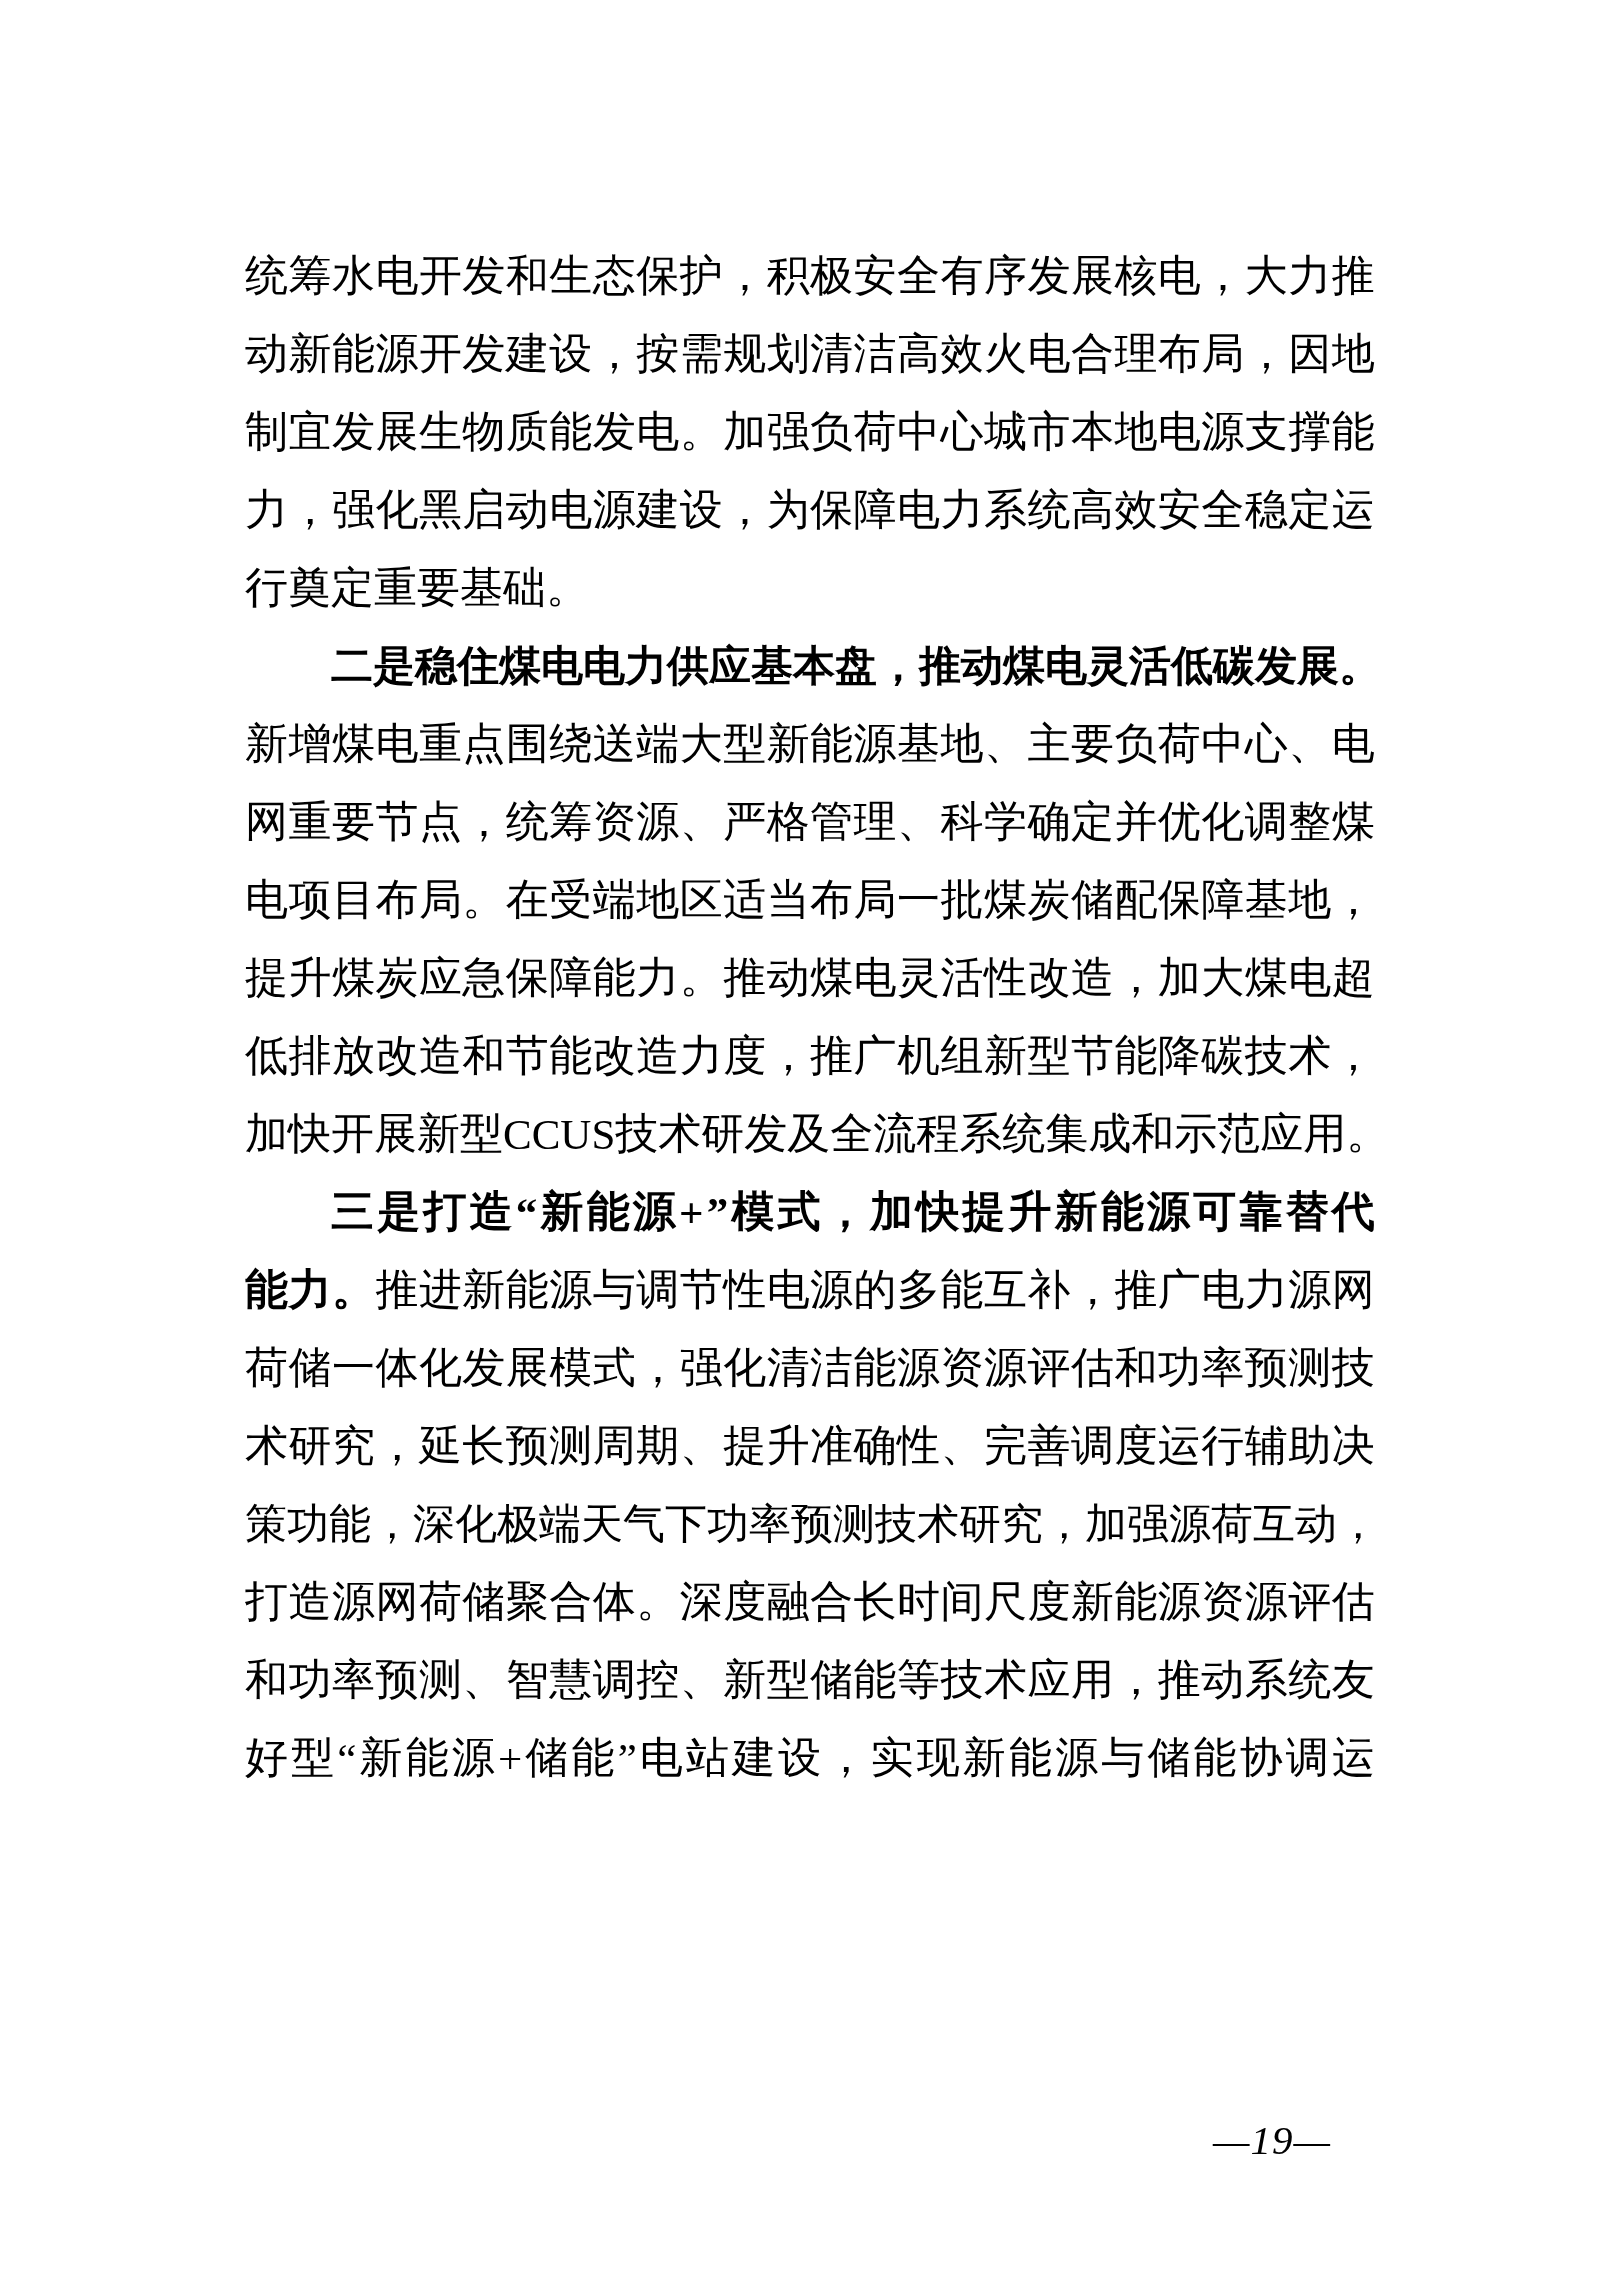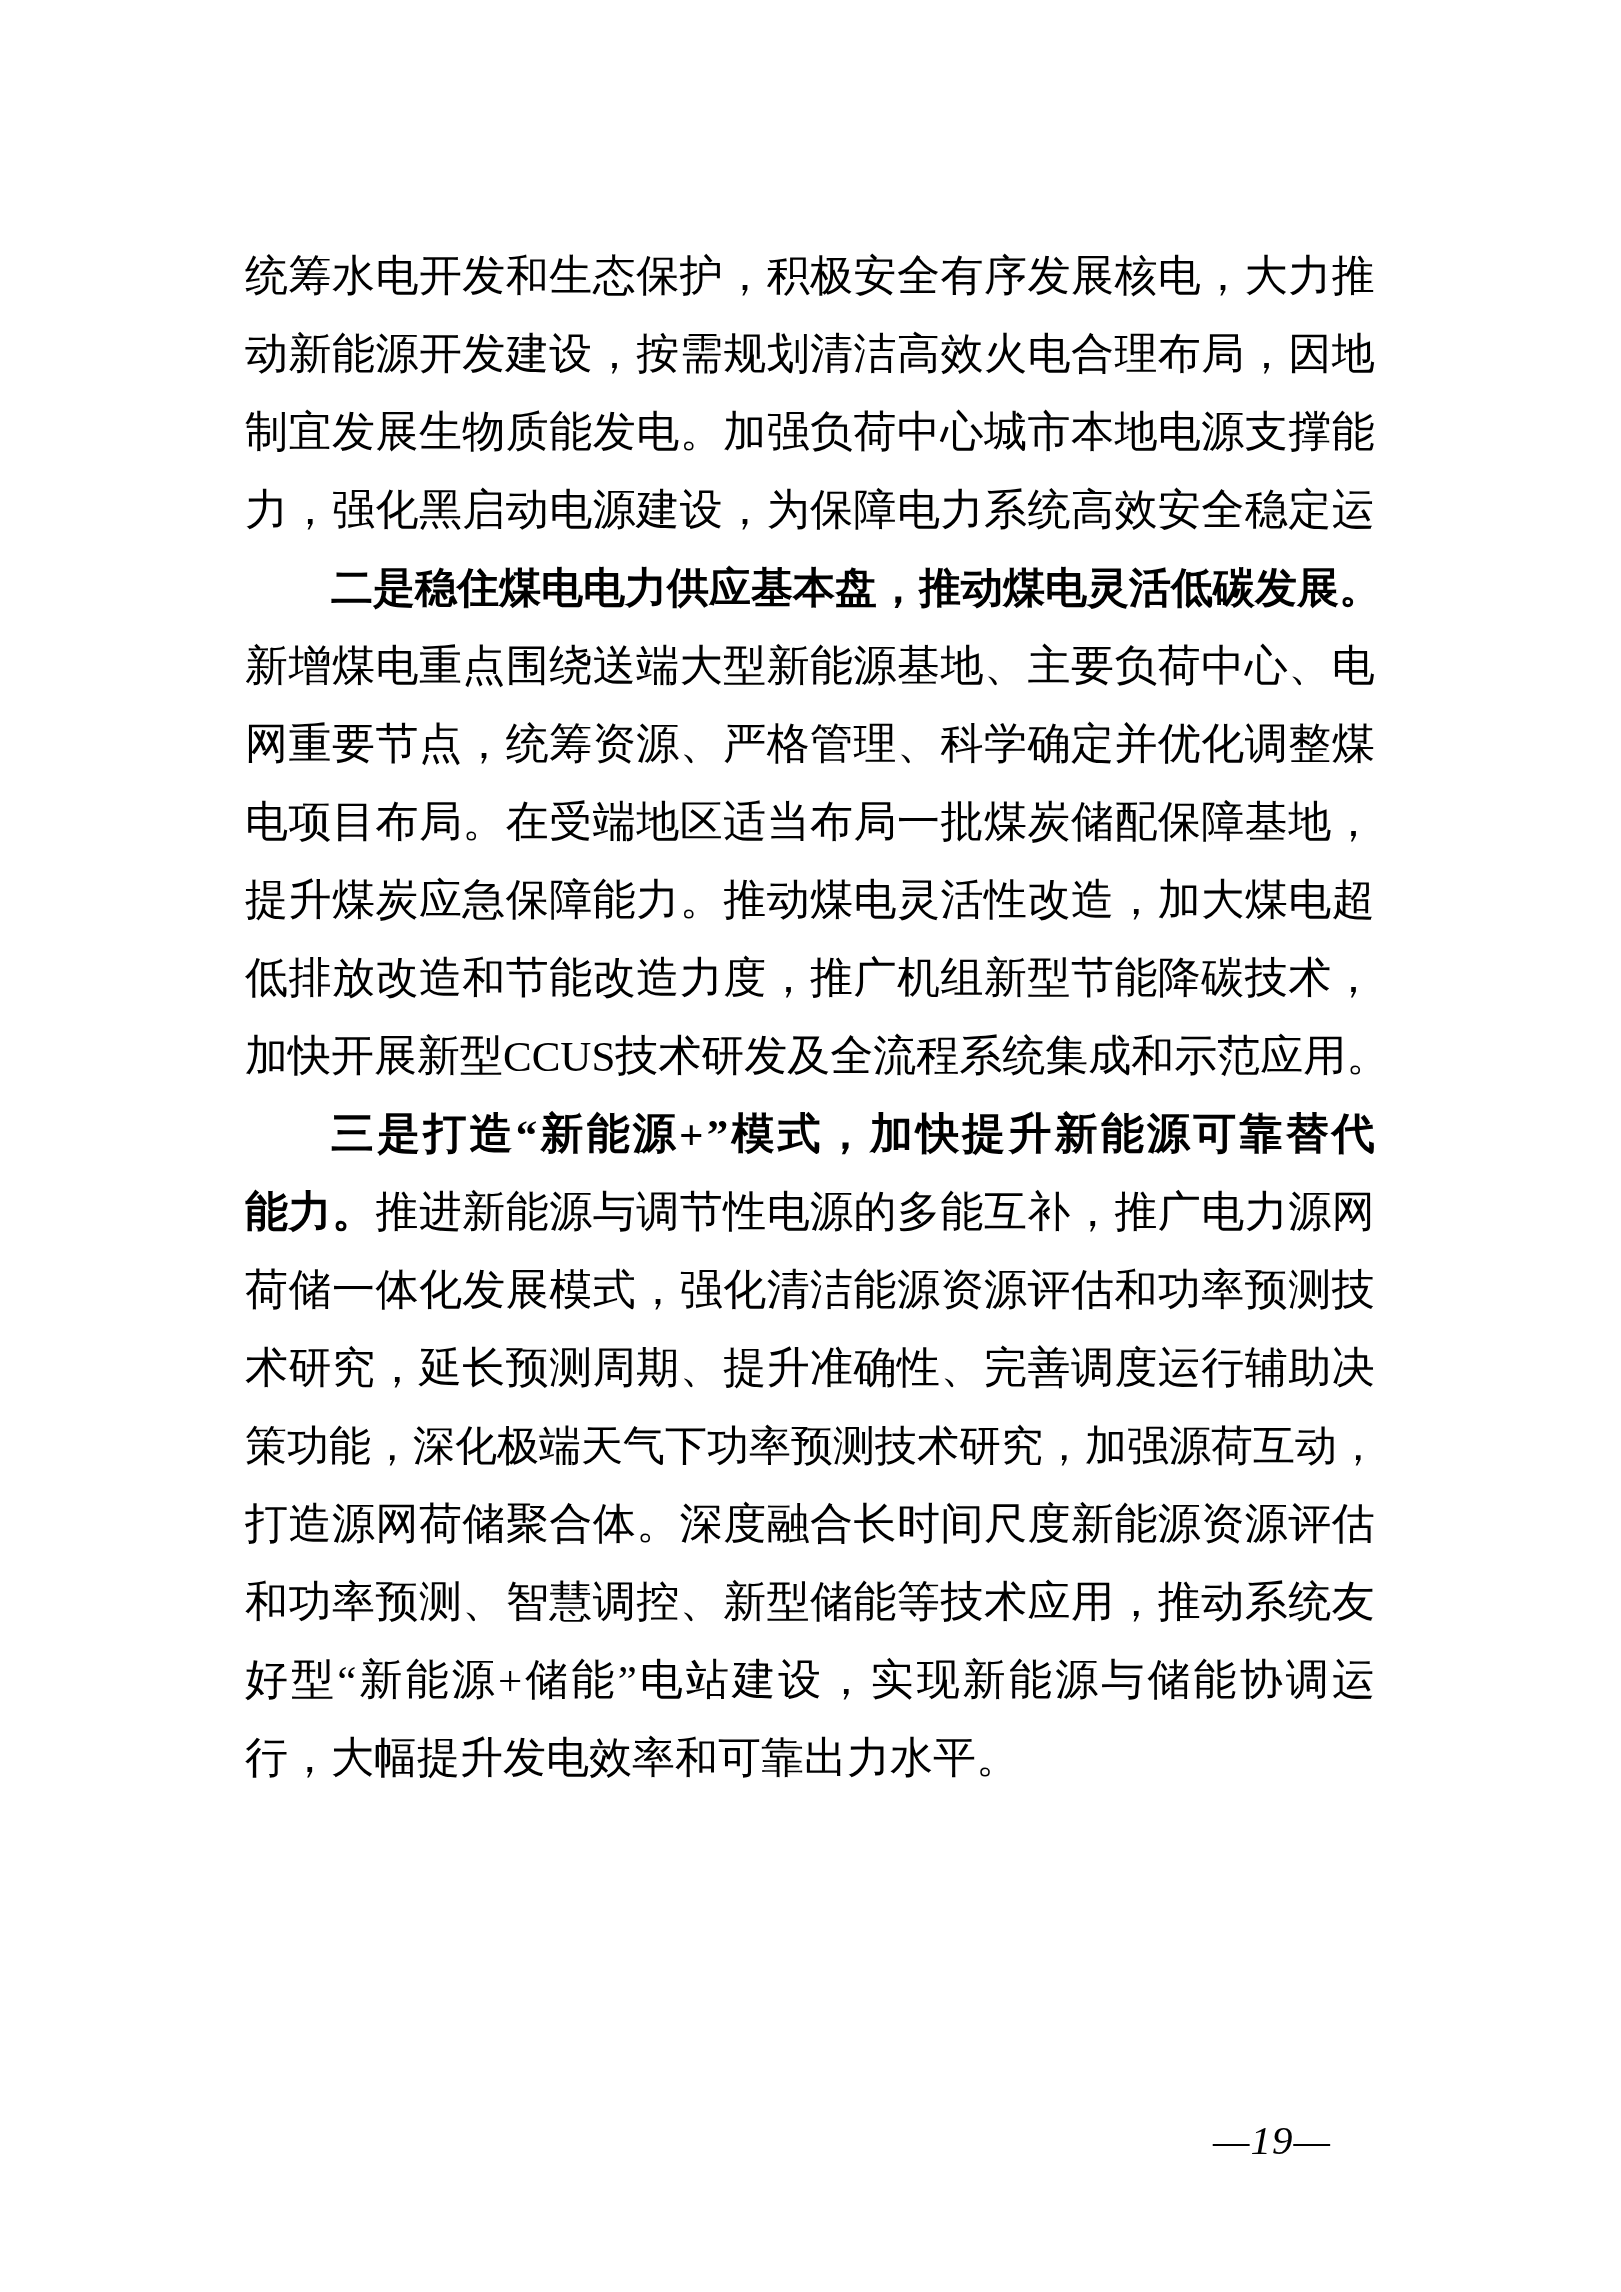--- a/index.html
+++ b/index.html
@@ -152,20 +152,21 @@
           <span>系</span>
           <span>统</span>
           <span>高</span>
           <span>效</span>
           <span>安</span>
           <span>全</span>
           <span>稳</span>
           <span>定</span>
           <span>运</span>
         </div>
+        <div class="line nj"><span>行奠定重要基础。</span></div>
       </div>
       <div>
         <div class="line ind" style="font-size: 42px;">
           <span class="b">二</span>
           <span class="b">是</span>
           <span class="b">稳</span>
           <span class="b">住</span>
           <span class="b">煤</span>
           <span class="b">电</span>
           <span class="b">电</span>
@@ -573,18 +574,17 @@
           <span>新</span>
           <span>能</span>
           <span>源</span>
           <span>与</span>
           <span>储</span>
           <span>能</span>
           <span>协</span>
           <span>调</span>
           <span>运</span>
         </div>
-        <div class="line nj"><span>行，大幅提升发电效率和可靠出力水平。</span></div>
       </div>
     </div>
   <div class="page-number">—19—</div>
 </div>
 
 
 </body></html>

